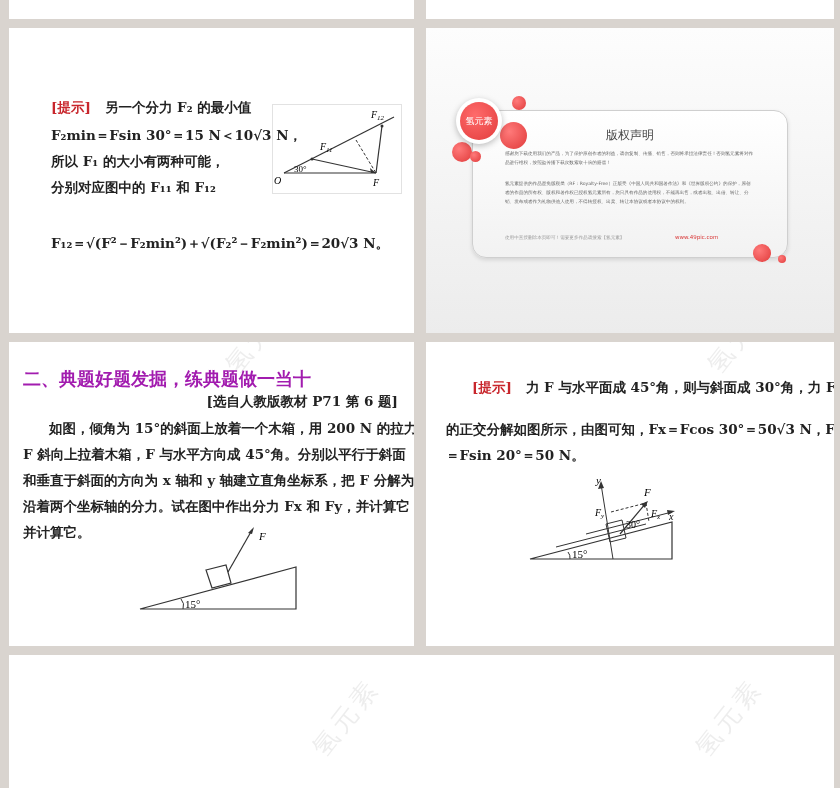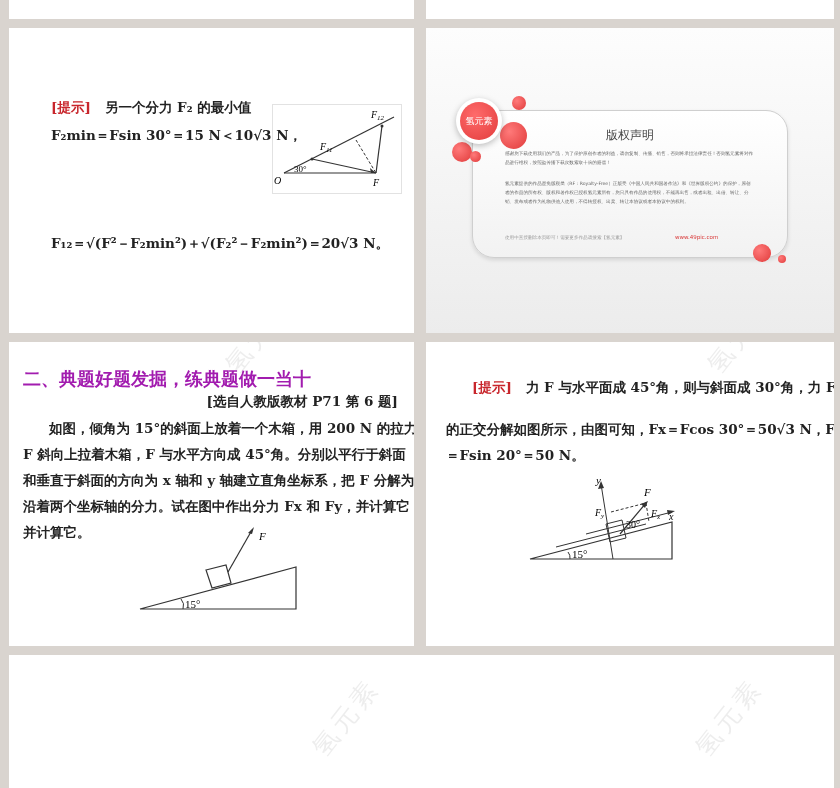--- a/index.html
+++ b/index.html
@@ -10,41 +10,43 @@
   .s1{left:9px;top:28px;width:405px;height:305px;}
   .s2{left:426px;top:28px;width:408px;height:305px;background:linear-gradient(#fdfdfd,#ececec);}
   .s3{left:9px;top:342px;width:405px;height:304px;}
   .s4{left:426px;top:342px;width:408px;height:304px;}
   .s5{left:9px;top:655px;width:825px;height:140px;}
   .txt{position:absolute;font-size:13.5px;color:#222;font-weight:bold;line-height:26px;white-space:nowrap;}
   .red{color:#c8262c;}
   .teal{color:#a21caf;font-family:"DejaVu Sans","Liberation Sans",sans-serif;font-weight:bold;font-size:18px;}
   .wm{position:absolute;color:rgba(0,0,0,0.07);font-family:"DejaVu Sans",sans-serif;font-size:26px;transform:rotate(-52deg);letter-spacing:4px;}
   svg text{font-family:"Liberation Serif",serif;}
-  .cbox{position:absolute;left:46px;top:82px;width:314px;height:146px;border:1px solid #cfcfcf;border-radius:22px;background:linear-gradient(#ffffff,#f2f2f2);box-shadow:0 2px 4px rgba(0,0,0,0.12);}
+  .cbox{position:absolute;left:46px;top:82px;width:314px;height:146px;border:1px solid #cfcfcf;border-radius:14px;background:linear-gradient(#ffffff,#f2f2f2);box-shadow:0 2px 4px rgba(0,0,0,0.12);}
   .ctitle{position:absolute;left:0;width:100%;top:16px;text-align:center;font-family:"DejaVu Sans",sans-serif;font-size:12px;color:#444;}
   .cpara{position:absolute;left:32px;width:250px;font-family:"DejaVu Sans",sans-serif;font-size:4.6px;line-height:9px;color:#666;white-space:normal;}
   .cfoot{position:absolute;left:32px;top:124px;font-family:"DejaVu Sans",sans-serif;font-size:4.6px;color:#999;}
   .curl{position:absolute;left:202px;top:123px;font-family:"DejaVu Sans",sans-serif;font-size:5.5px;color:#d93a3a;}
   .dot{position:absolute;border-radius:50%;background:radial-gradient(circle at 35% 35%,#ff7a7a,#e03a3a);}
   .logo{position:absolute;left:30px;top:70px;width:46px;height:46px;border-radius:50%;background:#fff;box-shadow:0 2px 6px rgba(0,0,0,0.25);}
   .logo-in{position:absolute;left:4px;top:4px;width:38px;height:38px;border-radius:50%;background:radial-gradient(circle at 40% 35%,#ff6b6b,#e23c3c);color:#fff;font-family:"DejaVu Sans",sans-serif;font-size:9px;line-height:38px;text-align:center;}
 </style>
 </head>
 <body>
 
 <div class="slide s-top-l"></div>
 <div class="slide s-top-r"></div>
 
 <div class="slide s1">
   <div class="txt" style="left:42px;top:66px;">
     <span class="red">[提示]</span>&nbsp;&nbsp;
     <span>另一个分力 F₂ 的最小值</span>
   </div>
   <div class="txt" style="left:42px;top:94px;">F₂min＝Fsin 30°＝15 N＜10√3 N，</div>
+  <div class="txt" style="left:42px;top:120px;">所以 F₁ 的大小有两种可能，</div>
+  <div class="txt" style="left:42px;top:146px;">分别对应图中的 F₁₁ 和 F₁₂</div>
   <div class="txt" style="left:42px;top:202px;">F₁₂＝√(F²－F₂min²)＋√(F₂²－F₂min²)＝20√3 N。</div>
   <svg style="position:absolute;left:263px;top:76px;" width="130" height="90">
     <rect x="0.5" y="0.5" width="129" height="89" fill="none" stroke="#e2e2e2"></rect>
     <line x1="12" y1="69" x2="122" y2="13" stroke="#333" stroke-width="1.2"></line>
     <line x1="12" y1="69" x2="104" y2="69" stroke="#333" stroke-width="1.2"></line>
     <line x1="40" y1="55" x2="104" y2="69" stroke="#333" stroke-width="1.2"></line>
     <line x1="110" y1="22" x2="104" y2="69" stroke="#333" stroke-width="1.2"></line>
     <line x1="84" y1="36" x2="104" y2="69" stroke="#333" stroke-width="1" stroke-dasharray="3,2"></line>
     <polygon points="104,69 98,64 99,69" fill="#333"></polygon>
     <circle cx="40" cy="55" r="1.5" fill="#333"></circle>

